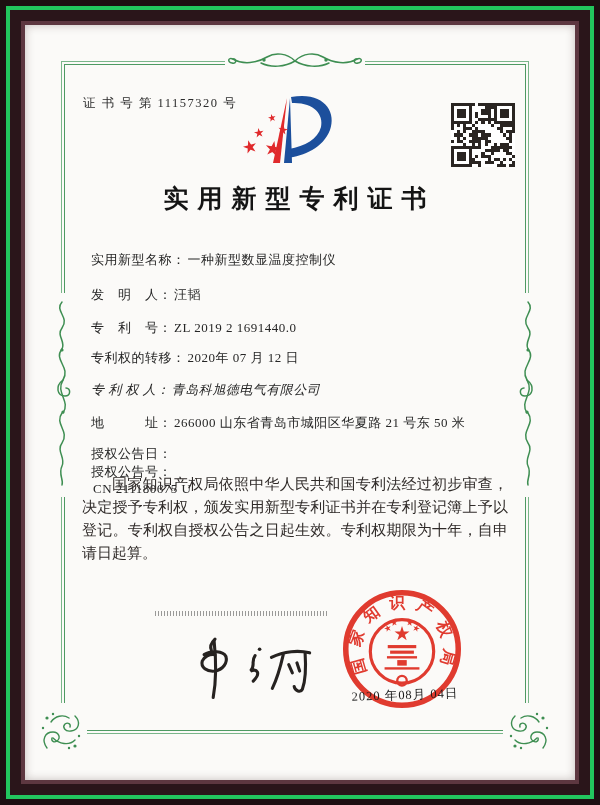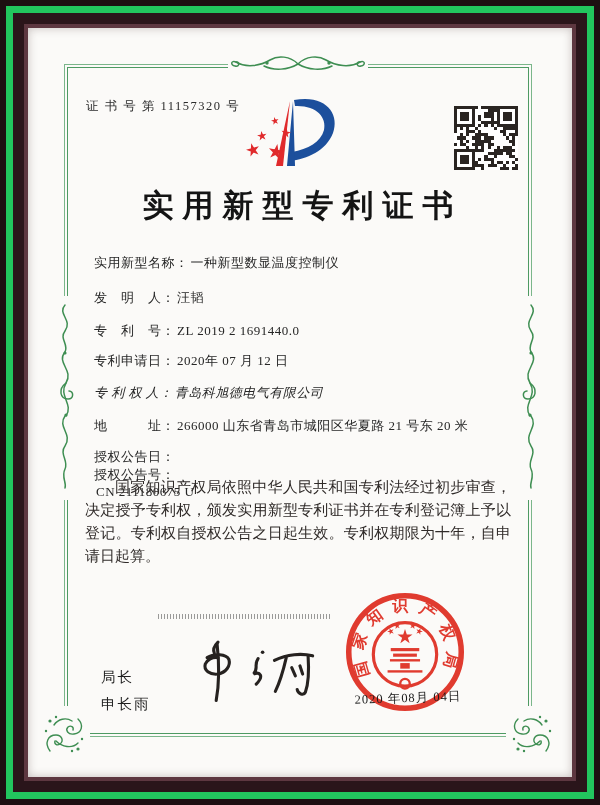--- a/index.html
+++ b/index.html
@@ -1,30 +1,30 @@
 <!DOCTYPE html>
 <html><head>
 <meta charset="utf-8">
 <style>
   html,body{margin:0;padding:0;width:600px;height:805px;overflow:hidden;
     font-family:"Liberation Serif","DejaVu Serif",serif;background:#1d0f12;}
   
   #frame1{position:absolute;inset:0;border:6px solid #1d0f12;box-sizing:border-box;}
-  #frame2{position:absolute;inset:0;border:7px solid #22c55e;box-sizing:border-box;padding-left:24px;}
+  #frame2{position:absolute;inset:0;border:4px solid #22c55e;box-sizing:border-box;padding-left:24px;}
   #frame3{position:absolute;inset:0;border:11px solid #2a151a;box-sizing:border-box;}
   #frame4{position:absolute;inset:0;border:4px solid #5d3740;box-sizing:border-box;}
   #paper{position:absolute;inset:0;background:#fbfaf8;box-shadow:inset 0 0 10px rgba(40,15,15,.25);}
   
   .gframe{position:absolute;left:36px;top:36px;width:466px;height:671px;border:1.5px solid #7ab68a;z-index:1;}
   .gframe::after{content:"";position:absolute;inset:2px;border:1.2px solid #4e9a63;}
   .patch{position:absolute;background:#fbfaf8;z-index:2;}
   .orn{position:absolute;z-index:3;}
   
   .certno{position:absolute;left:58px;top:70px;font-size:12.5px;letter-spacing:1.5px;color:#2b2b2b;z-index:4;}
-  .title{position:absolute;left:0;top:157px;width:540px;text-align:center;font-size:31px;font-weight:bold;
+  .title{position:absolute;left:0;top:157px;width:540px;text-align:center;font-size:25px;font-weight:bold;
     letter-spacing:9px;text-indent:9px;color:#141414;z-index:4;}
   .fields{position:absolute;left:58px;top:0;width:430px;font-size:13px;color:#262626;z-index:4;}
   .frow{position:absolute;left:8px;white-space:nowrap;}
   .frow .lbl{letter-spacing:.5px;}
   .frow .val{margin-left:2px;letter-spacing:.5px;}
   .grant{display:flex;flex-direction:column;}
   .grant .gap{display:inline-block;width:44px;}
   .bodytext{position:absolute;left:57px;top:448px;width:426px;font-size:15px;line-height:23px;
     color:#2f2a28;text-align:justify;z-index:4;}
   .bodytext p{margin:0;text-indent:2em;}
@@ -369,44 +369,40 @@
     <div class="frow" style="top:226px;">
       <span class="lbl">实用新型名称：</span><span class="val">一种新型数显温度控制仪</span>
     </div>
     <div class="frow" style="top:261px;">
       <span class="lbl">发　明　人：</span><span class="val">汪韬</span>
     </div>
     <div class="frow" style="top:294px;">
       <span class="lbl">专　利　号：</span><span class="val">ZL 2019 2 1691440.0</span>
     </div>
     <div class="frow" style="top:324px;">
-      <span class="lbl">专利申请日：</span><span class="val">2020年 07 月 12 日</span>
+      <span class="lbl">专利权的转移：</span><span class="val">2020年 07 月 12 日</span>
     </div>
     <div class="frow" style="top:356px;font-style:italic;">
       <span class="lbl">专 利 权 人：</span><span class="val">青岛科旭德电气有限公司</span>
     </div>
     <div class="frow" style="top:389px;">
-      <span class="lbl">地　　　址：</span><span class="val">266000 山东省青岛市城阳区华夏路 21 号东 20 米</span>
+      <span class="lbl">地　　　址：</span><span class="val">266000 山东省青岛市城阳区华夏路 21 号东 50 米</span>
     </div>
     <div class="frow grant" style="top:420px;">
       <span class="lbl">授权公告日：</span>
       <span class="gap"></span>
       <span class="lbl">授权公告号：</span>
                 <span class="val">CN 211180675 U</span>
     </div>
   </div>
 
   <div class="bodytext">
     <p>国家知识产权局依照中华人民共和国专利法经过初步审查，决定授予专利权，颁发实用新型专利证书并在专利登记簿上予以登记。专利权自授权公告之日起生效。专利权期限为十年，自申请日起算。</p>
   </div>
 
-  <div class="signer">
-    <div>局长</div>
-    <div>申长雨</div>
-  </div>
 
   <div class="micro"></div>
 
   <svg class="sig" width="155" height="91" viewBox="0 0 170 100">
     <g fill="none" stroke="#262220" stroke-width="3.4" stroke-linecap="round">
       <path d="M46,20 C42,24 40,28 42,32"></path>
       <path d="M34,37 C42,32 55,33 58,39 C60,46 55,53 46,55 C37,56 30,51 32,44 C34,39 40,36 46,37"></path>
       <path d="M45,22 C47,40 48,62 44,84"></path>
       <path d="M90,38 C85,45 91,49 85,55 C92,52 97,57 88,66"></path>
       <path d="M108,40 C122,33 138,32 150,35"></path>

